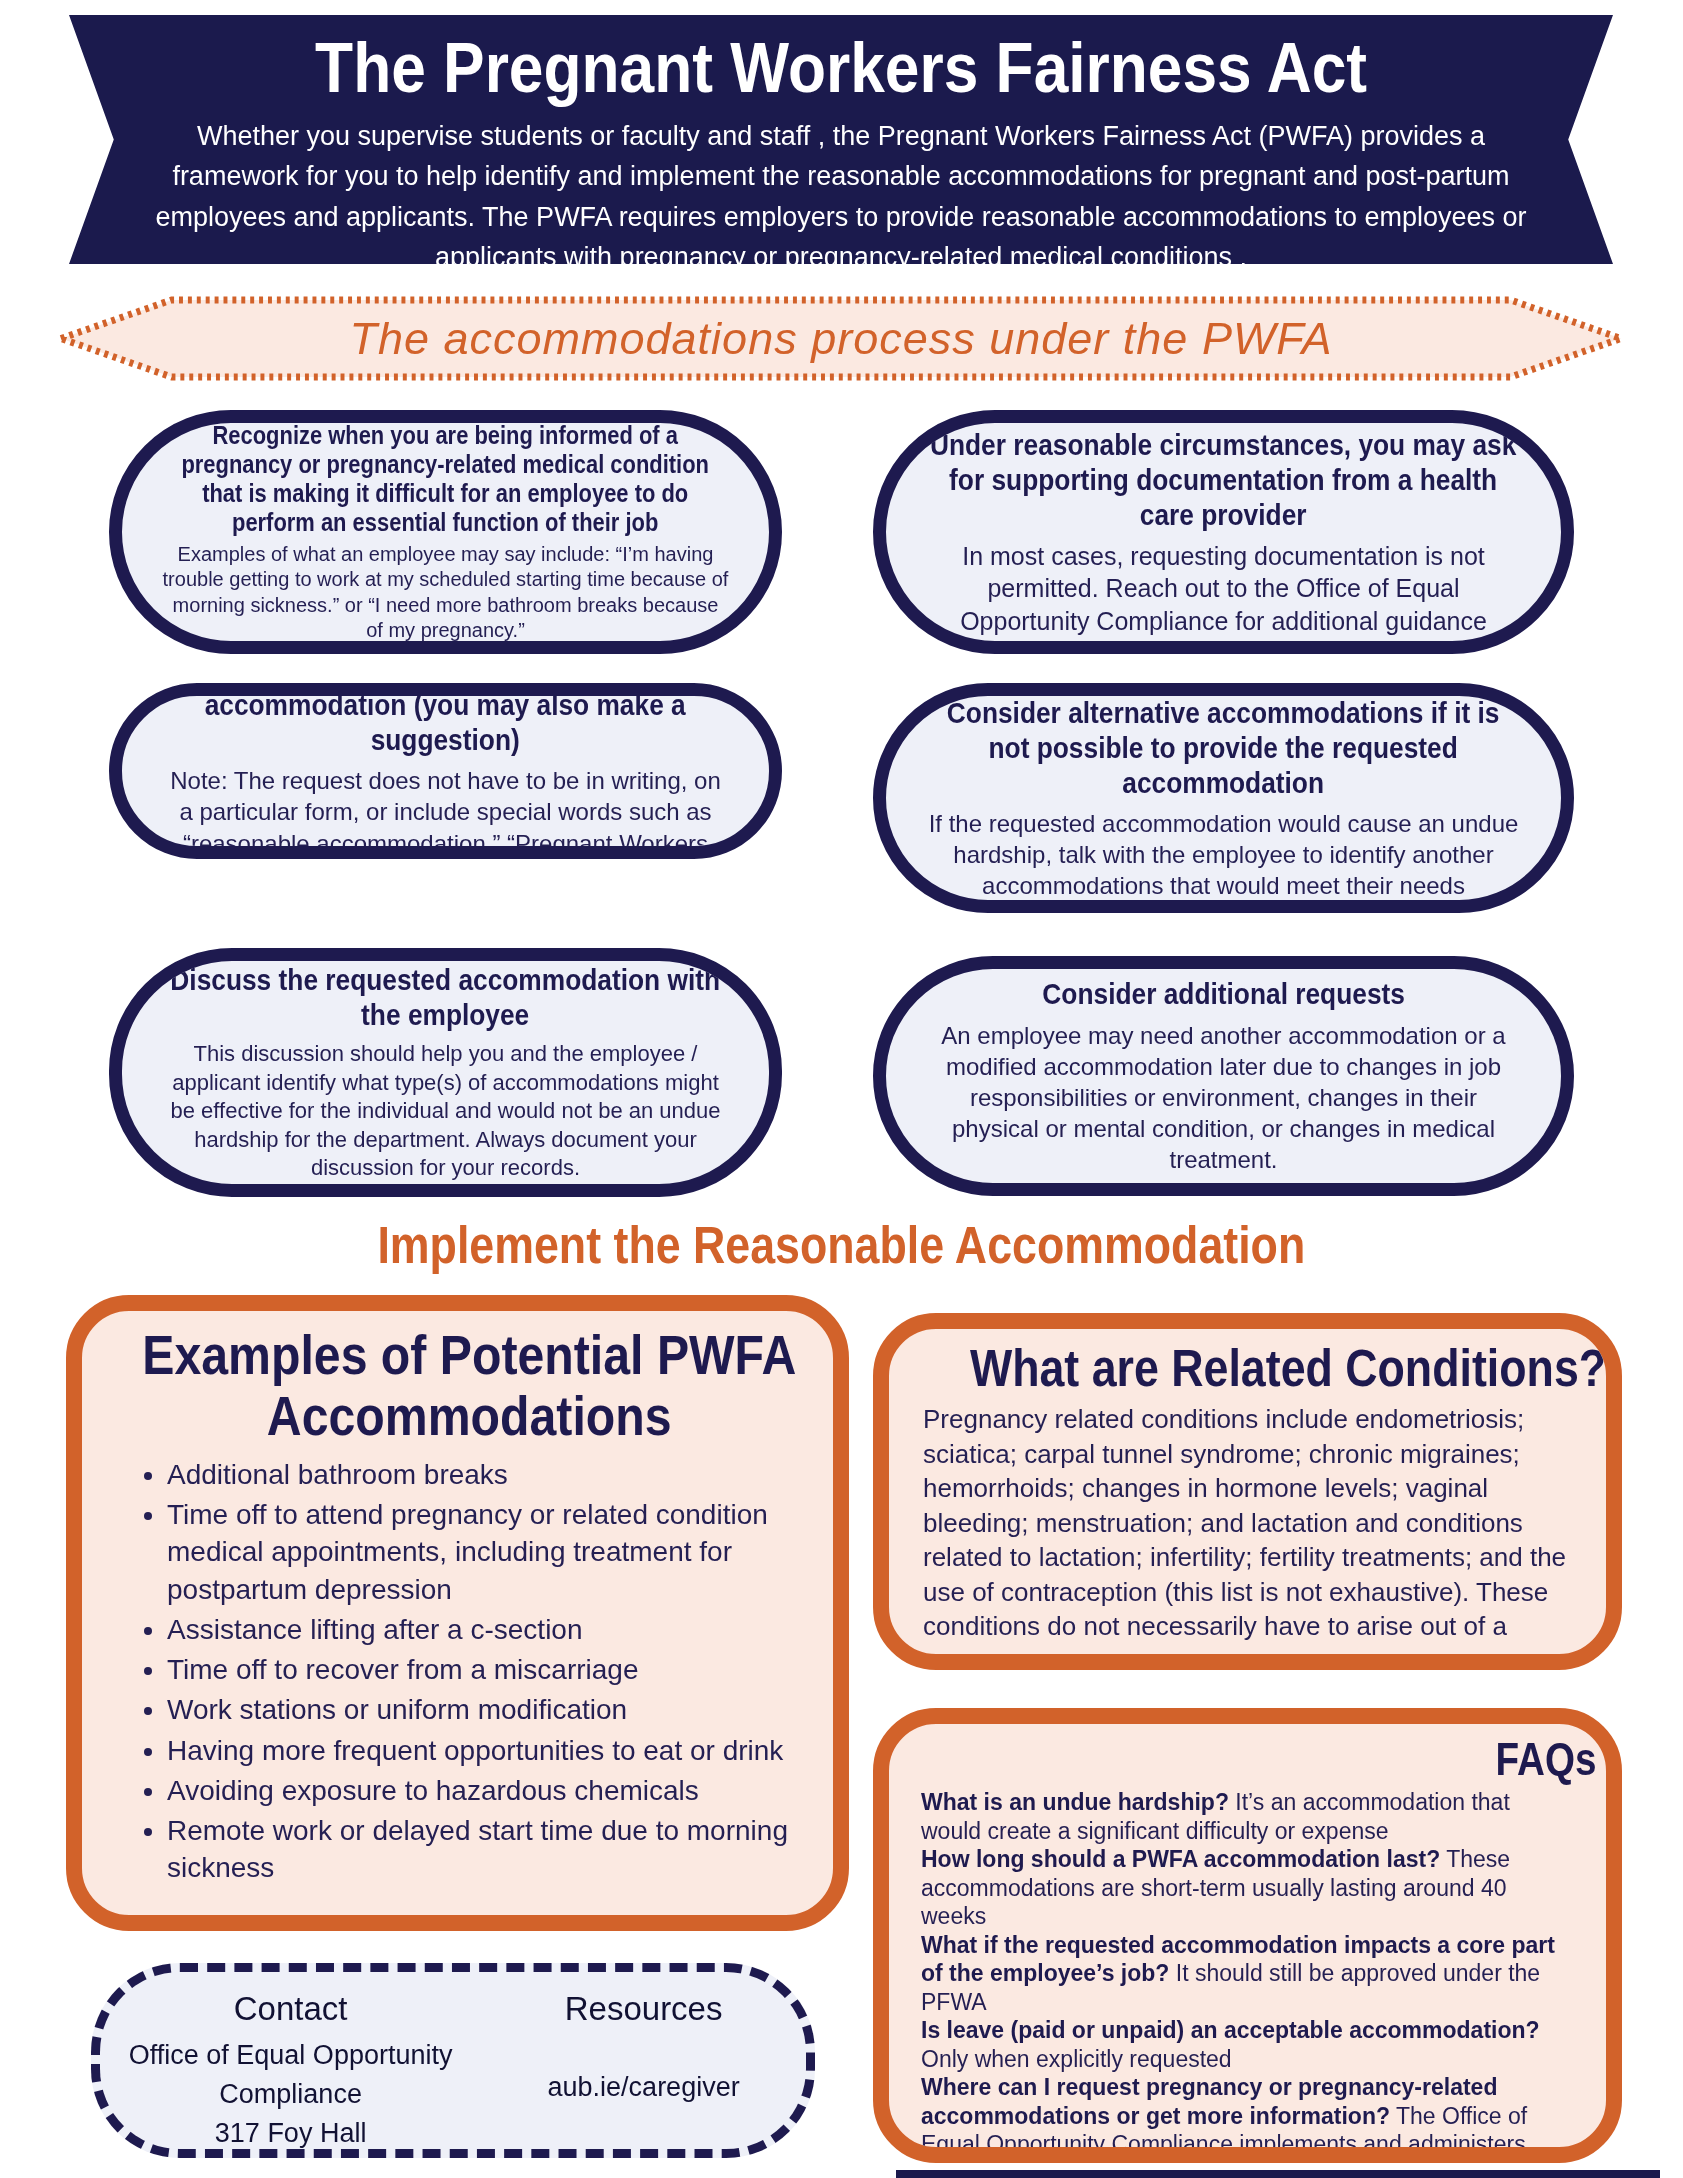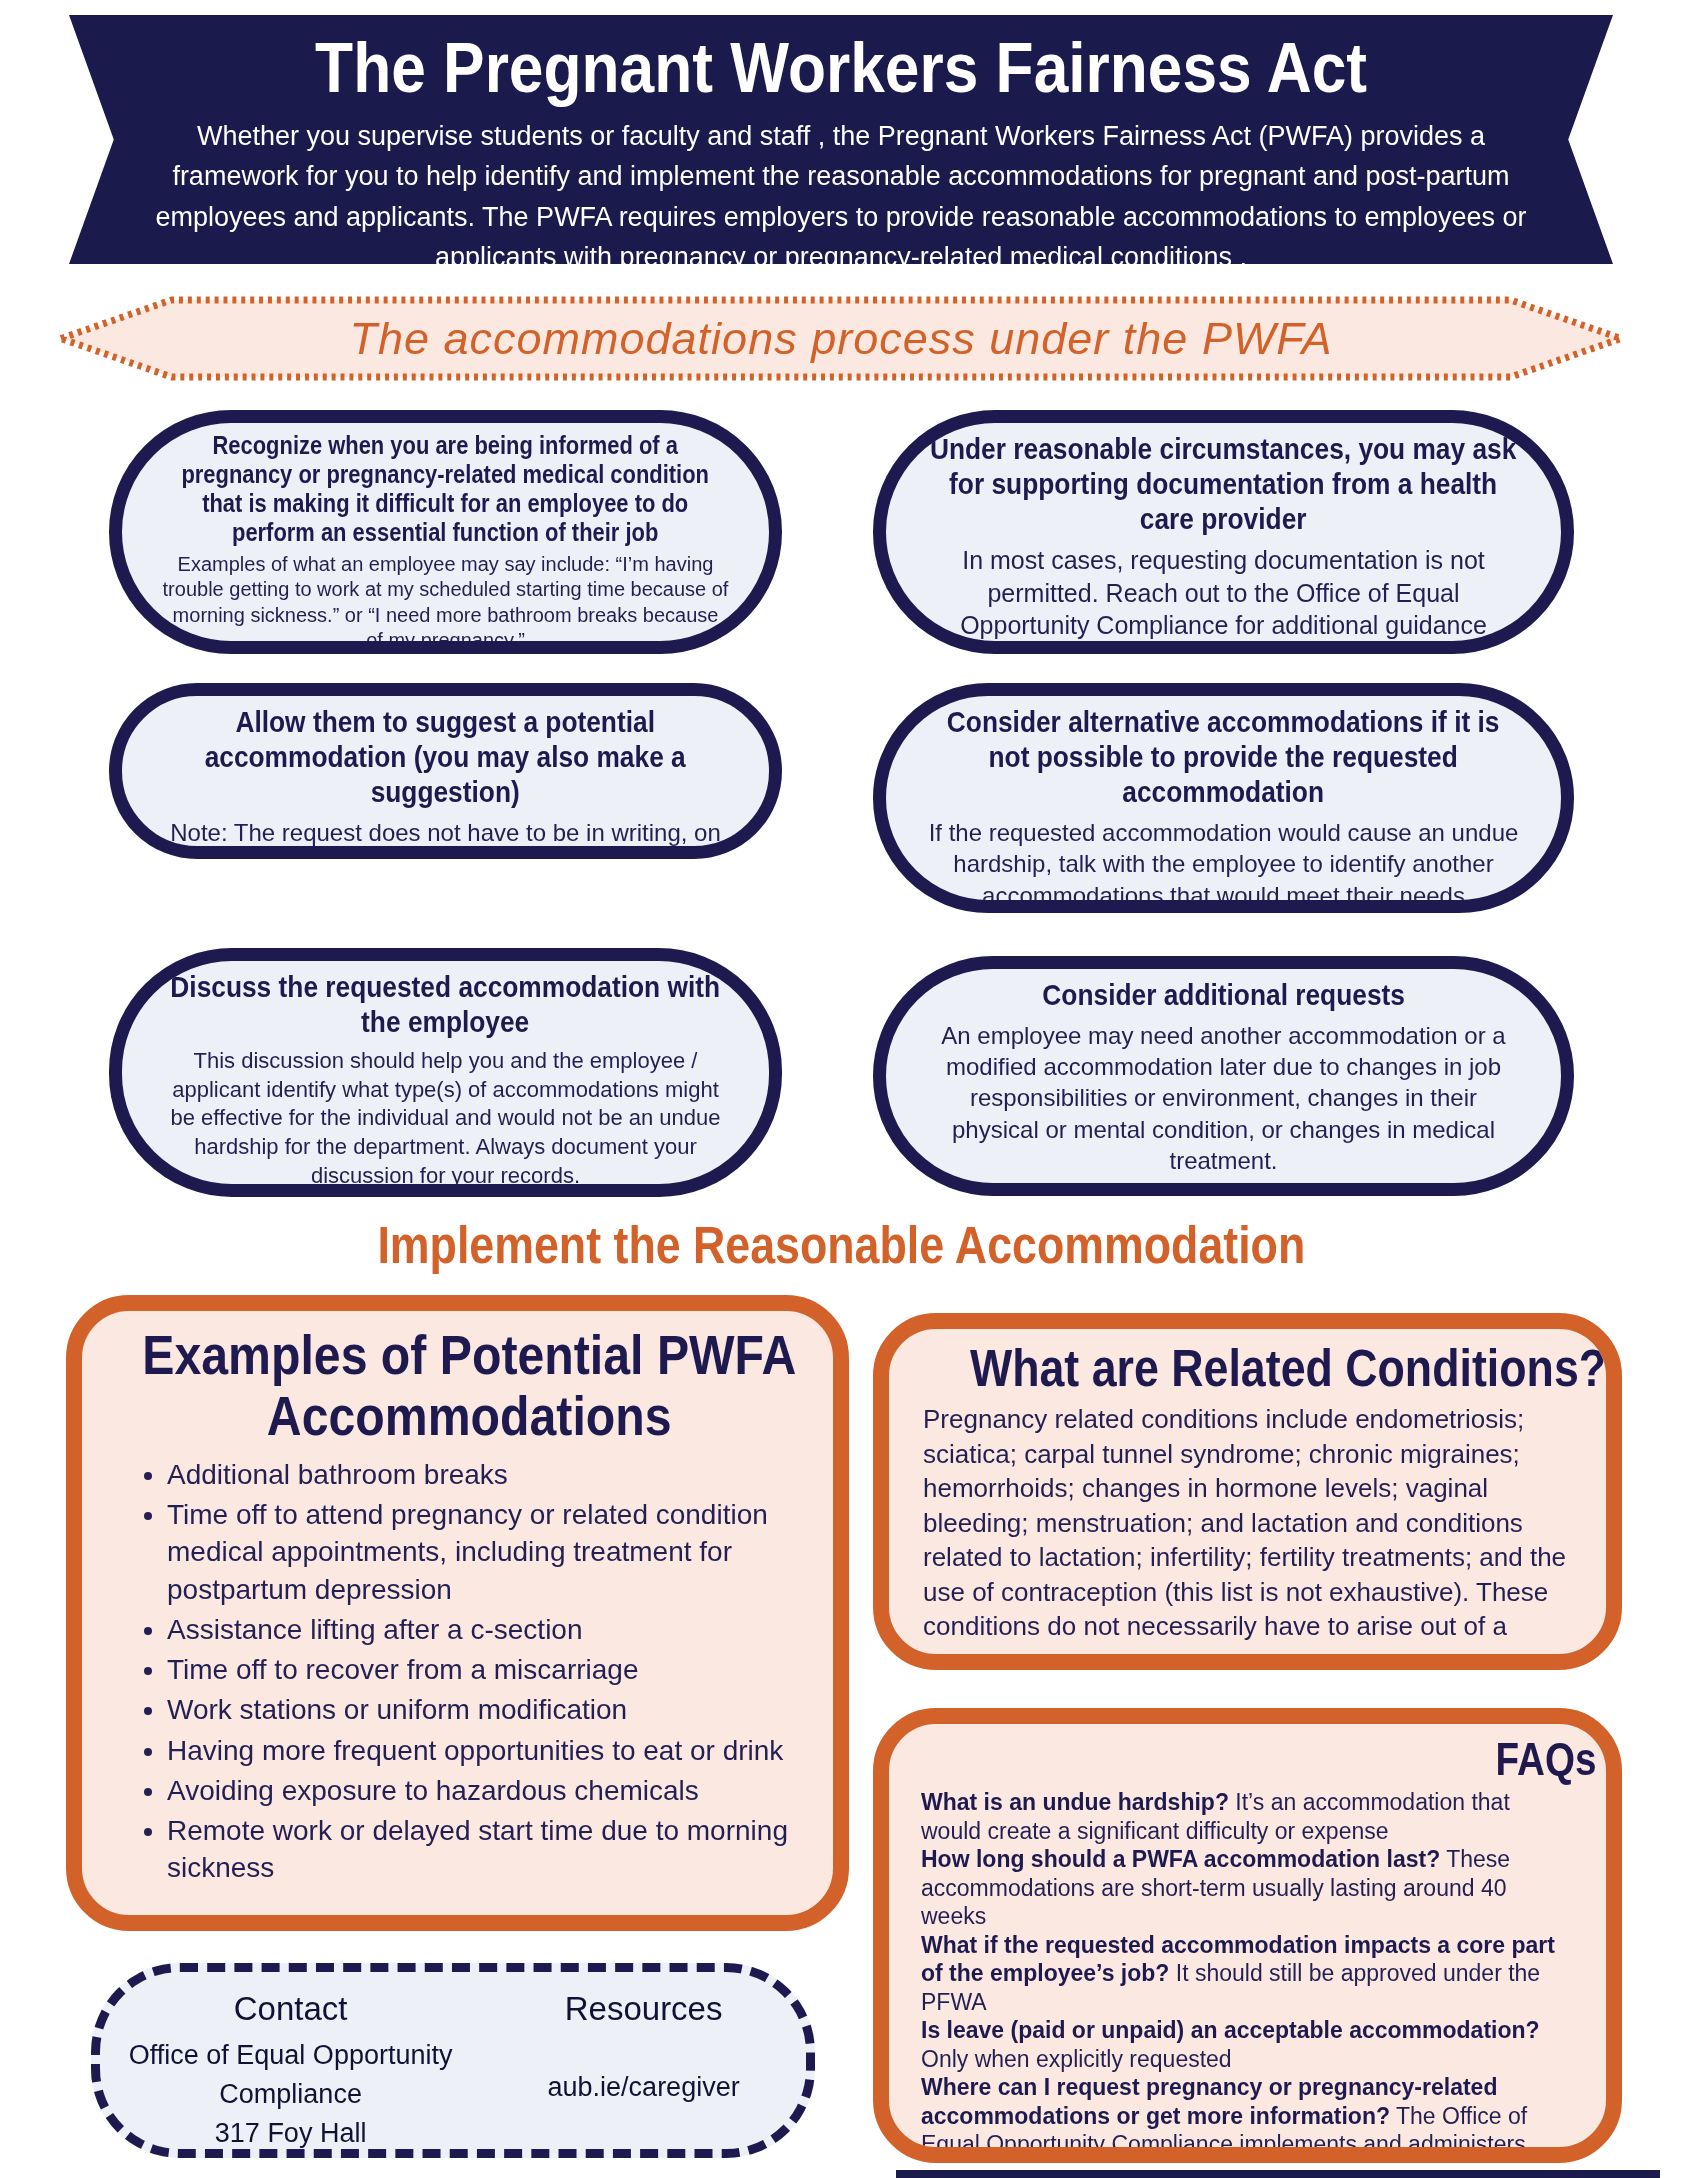--- a/index.html
+++ b/index.html
@@ -18,21 +18,21 @@
   .banner-intro{width:1416px;margin:10px auto 0;font-size:27px;line-height:1.5;font-weight:400;}
 
   
   .ribbon{position:absolute;left:54px;top:295px;width:1574px;height:87px;}
   .ribbon svg{position:absolute;inset:0;}
   .ribbon-label{position:absolute;inset:0;display:flex;align-items:center;justify-content:center;
                 font-style:italic;font-size:45px;color:#d2622a;font-weight:400;letter-spacing:1px;}
 
   
   .card{position:absolute;background:#eef0f8;border:13px solid #1e1a4f;border-radius:123px;
-        display:flex;flex-direction:column;justify-content:space-between;align-items:center;
+        display:flex;flex-direction:column;justify-content:center;align-items:center;
         text-align:center;padding:8px 40px;box-sizing:border-box;overflow:hidden;}
   .card-heading{font-weight:800;font-size:30px;line-height:1.17;color:#1e1a4f;}
   .card-body{font-size:25px;line-height:1.3;margin-top:8px;color:#241f53;}
   .card-l1{left:109px;top:410px;width:673px;height:244px;}
   .card-l1 .card-heading{font-size:25px;line-height:1.16;}
   .card-l1 .card-body{font-size:20px;line-height:1.27;margin-top:5px;}
   .card-r1{left:873px;top:410px;width:701px;height:244px;}
   .card-l2{left:109px;top:683px;width:673px;height:176px;}
   .card-l2 .card-body{font-size:24px;}
   .card-r2{left:873px;top:683px;width:701px;height:230px;}

